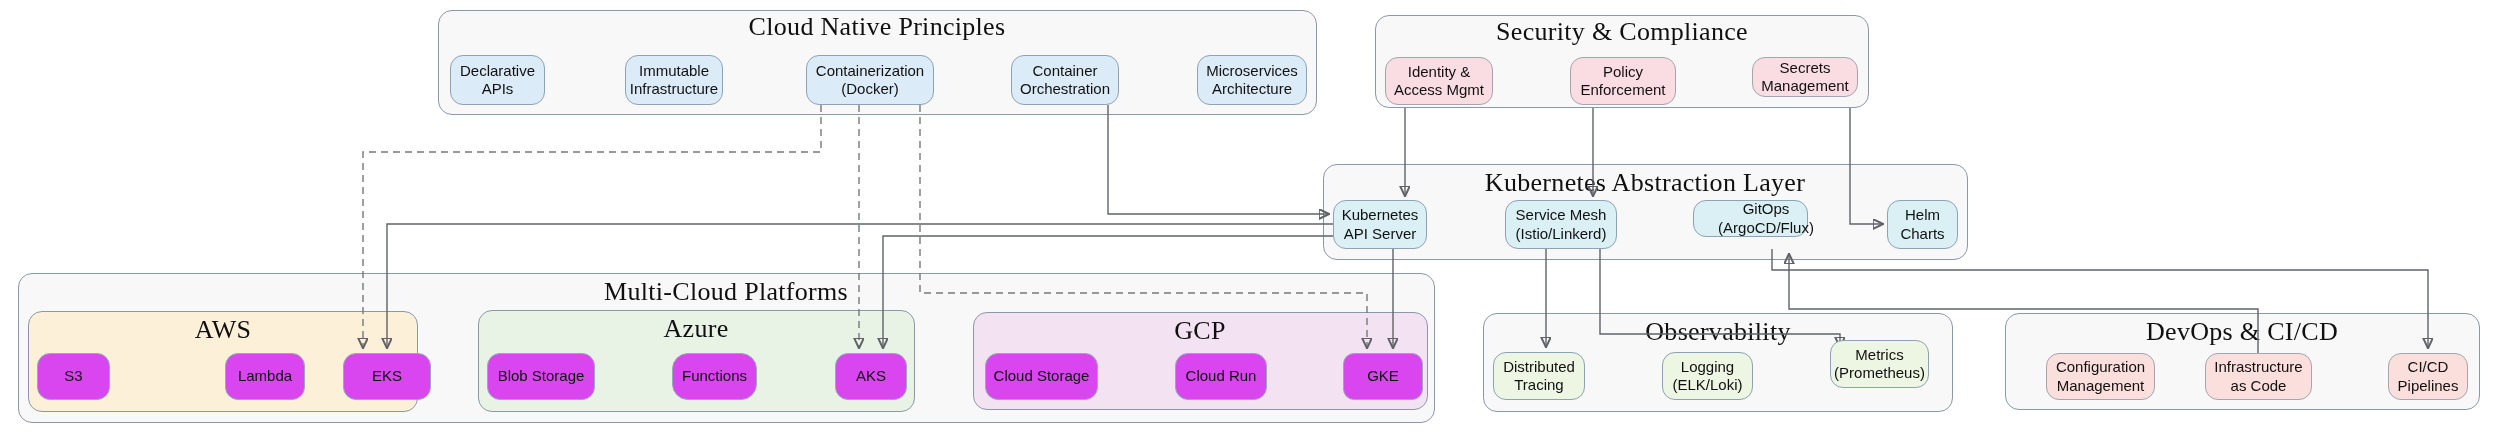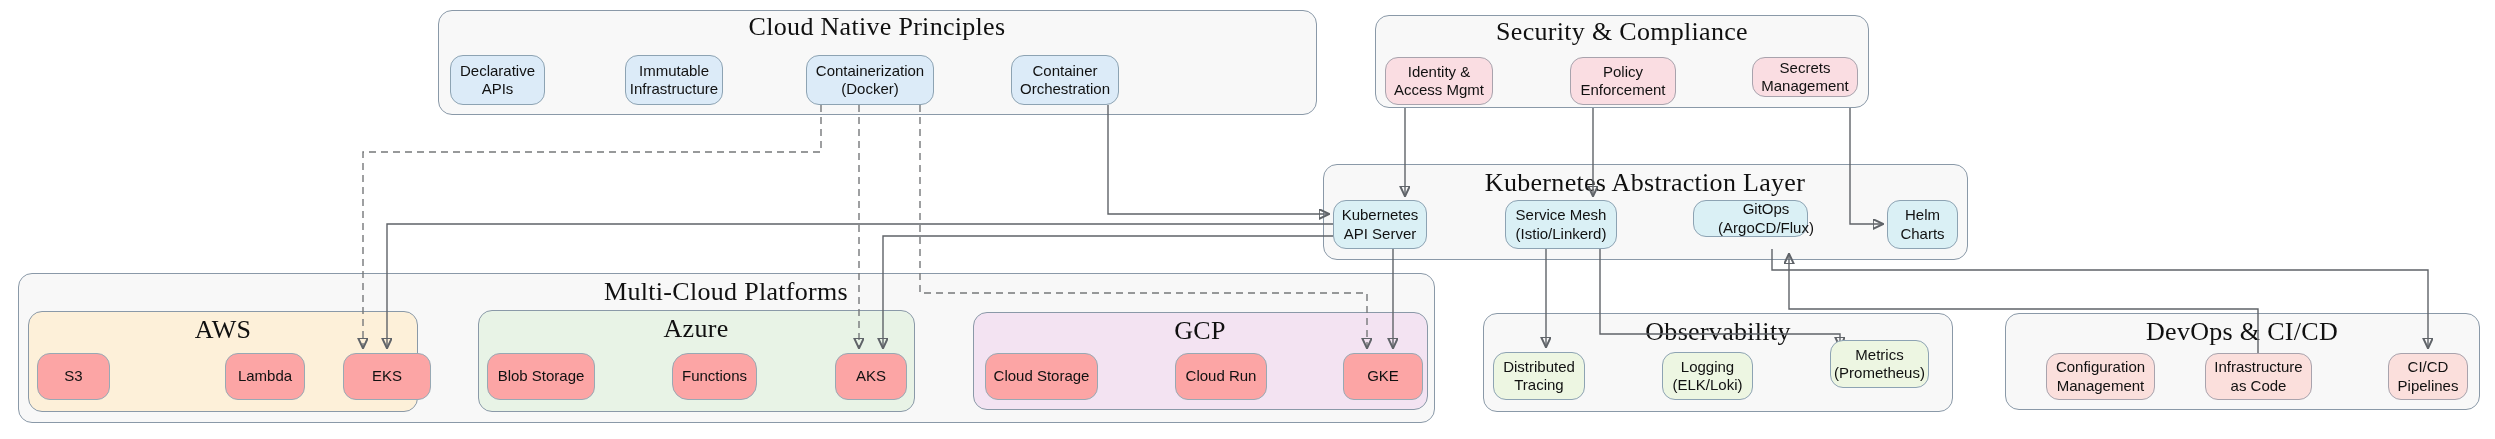--- a/index.html
+++ b/index.html
@@ -27,21 +27,21 @@
     position:absolute;border:1.4px solid #8da3b3;border-radius:13px;
     box-sizing:border-box;display:flex;align-items:center;justify-content:center;
     text-align:center;z-index:5;
   }
   .node span{
     display:block;white-space:pre-line;font-size:15px;line-height:1.22;color:#111;
   }
   .c-blue{background:#dcebf8;}
   .c-pink{background:#fadde2;border-color:#a8a3ad;}
   .c-cyan{background:#daf0f5;}
-  .c-white{background:#fca5a5;border-color:#97a9b4;}
+  .c-white{background:#d946ef;border-color:#97a9b4;}
   .c-green{background:#edf6e2;}
   .c-rose{background:#fbdfdc;border-color:#a8a3ad;}
 </style>
 </head>
 <body>
 
 <div id="canvas">
 
   <div class="cluster" style="left:438px;top:10px;width:879px;height:105px;"></div>
   <div class="cluster" style="left:1375px;top:15px;width:494px;height:93px;"></div>
@@ -94,20 +94,24 @@
       <span>Immutable
 Infrastructure</span>
     </div>
   <div class="node c-blue" style="left:806px;top:55px;width:128px;height:50px;">
       <span>Containerization
 (Docker)</span>
     </div>
   <div class="node c-blue" style="left:1011px;top:55px;width:108px;height:50px;">
       <span>Container
 Orchestration</span>
+    </div>
+  <div class="node c-blue" style="left:1197px;top:55px;width:110px;height:50px;">
+      <span>Microservices
+Architecture</span>
     </div>
 
   <div class="node c-pink" style="left:1385px;top:57px;width:108px;height:48px;">
       <span>Identity &amp;
 Access Mgmt</span>
     </div>
   <div class="node c-pink" style="left:1570px;top:57px;width:106px;height:48px;">
       <span>Policy
 Enforcement</span>
     </div>

